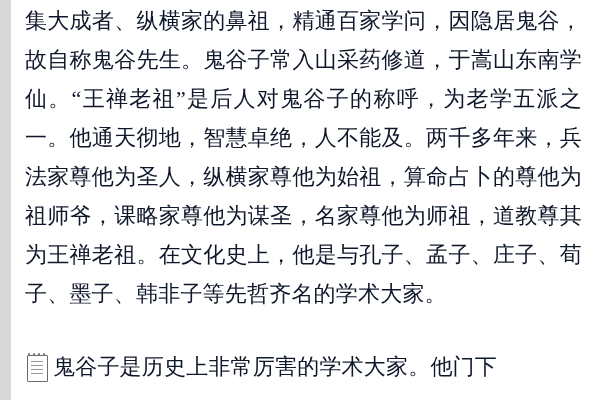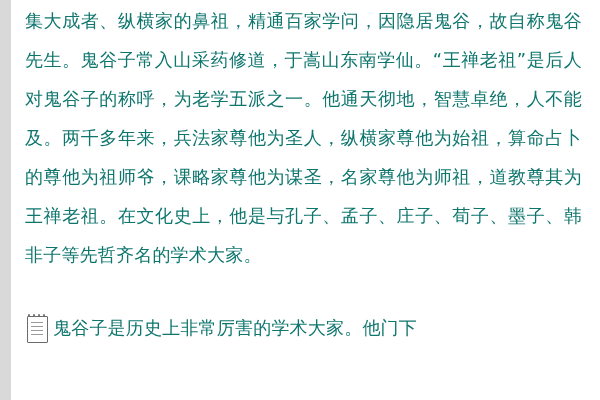--- a/index.html
+++ b/index.html
@@ -34,27 +34,28 @@
     position: absolute;
     left: 11px;
     top: 0;
     width: 589px;
     height: 400px;
     box-sizing: border-box;
     padding: 0 18px 0 14px;
   }
   .para {
     margin: 0;
-    color: #0f766e;
-    font-size: 18px;
+    color: #0f172a;
+    font-size: 22px;
     line-height: 39px;
     letter-spacing: 0.2px;
     text-align: justify;
     text-justify: inter-ideograph;
     word-break: break-all;
+    font-family: Liberation Serif, serif;
   }
   .para.first {
     padding-top: 1px;
   }
   .gap {
     height: 34px;
   }
   .second-block {
     position: relative;
     display: flex;

